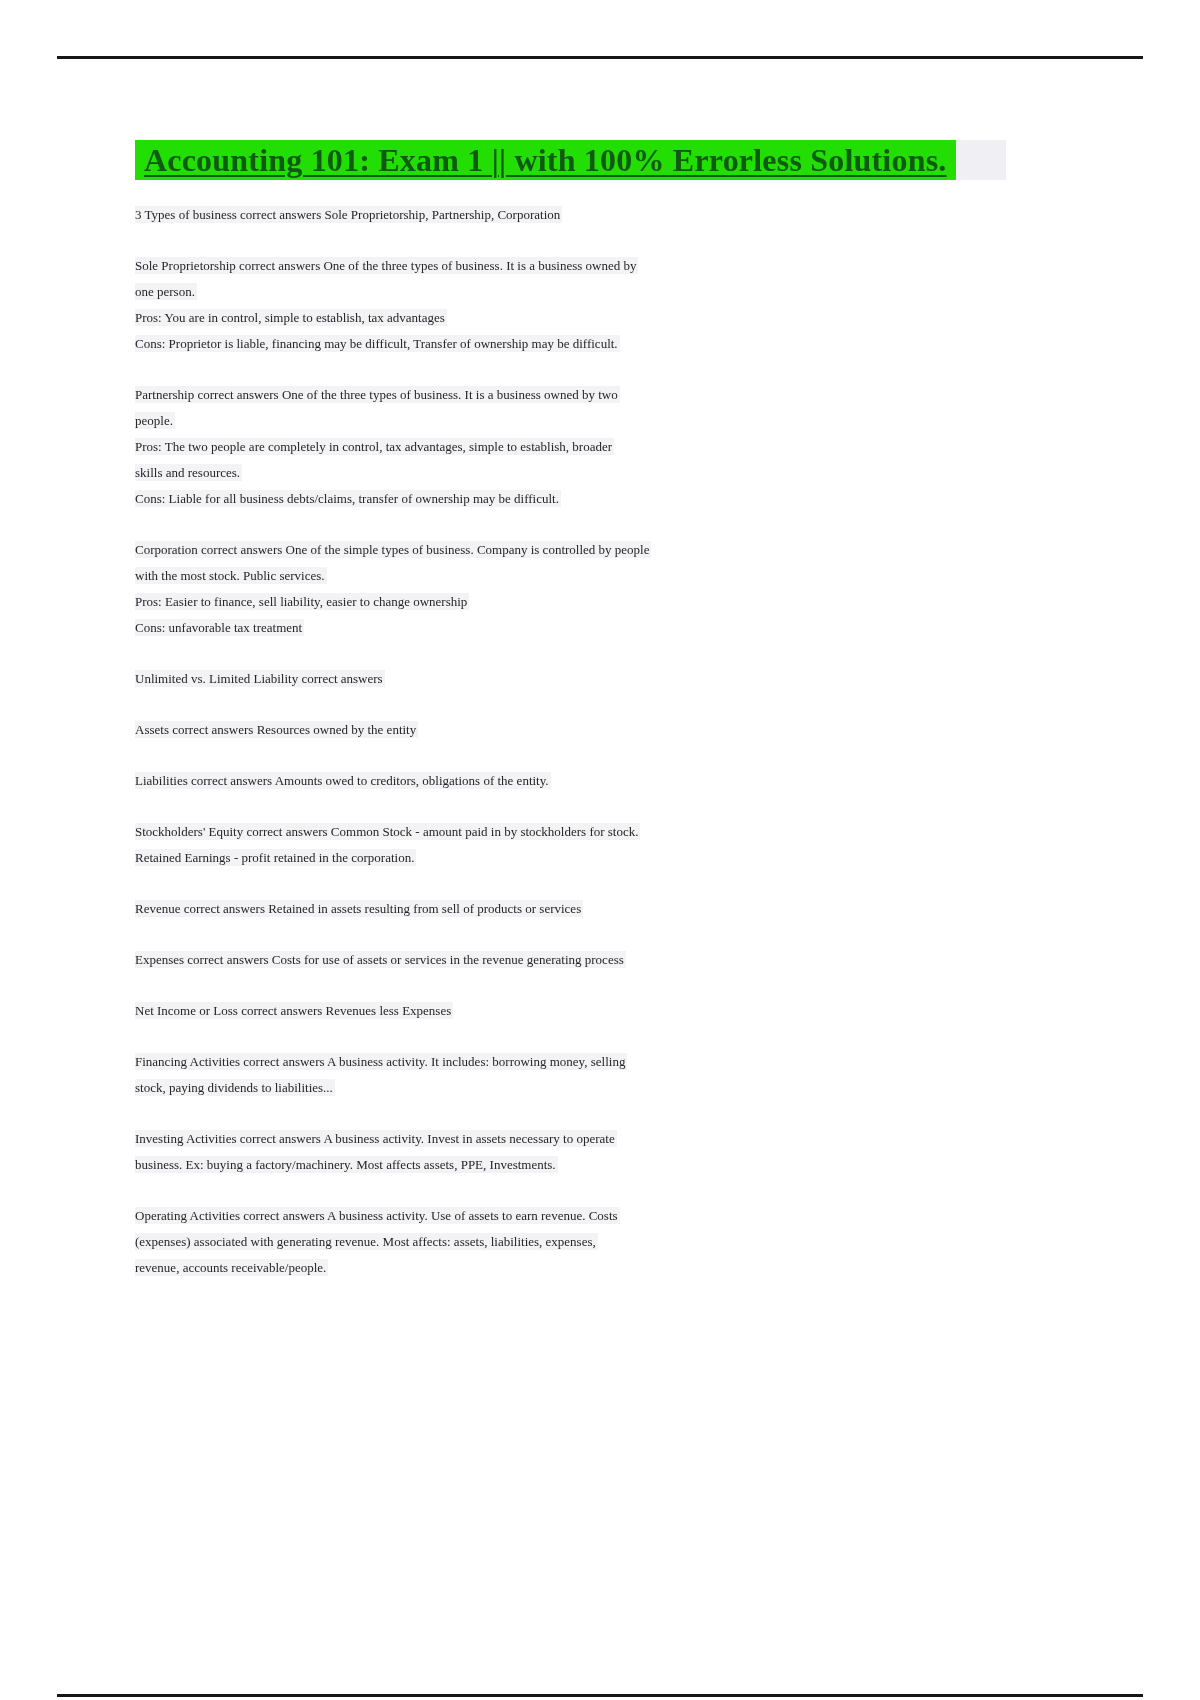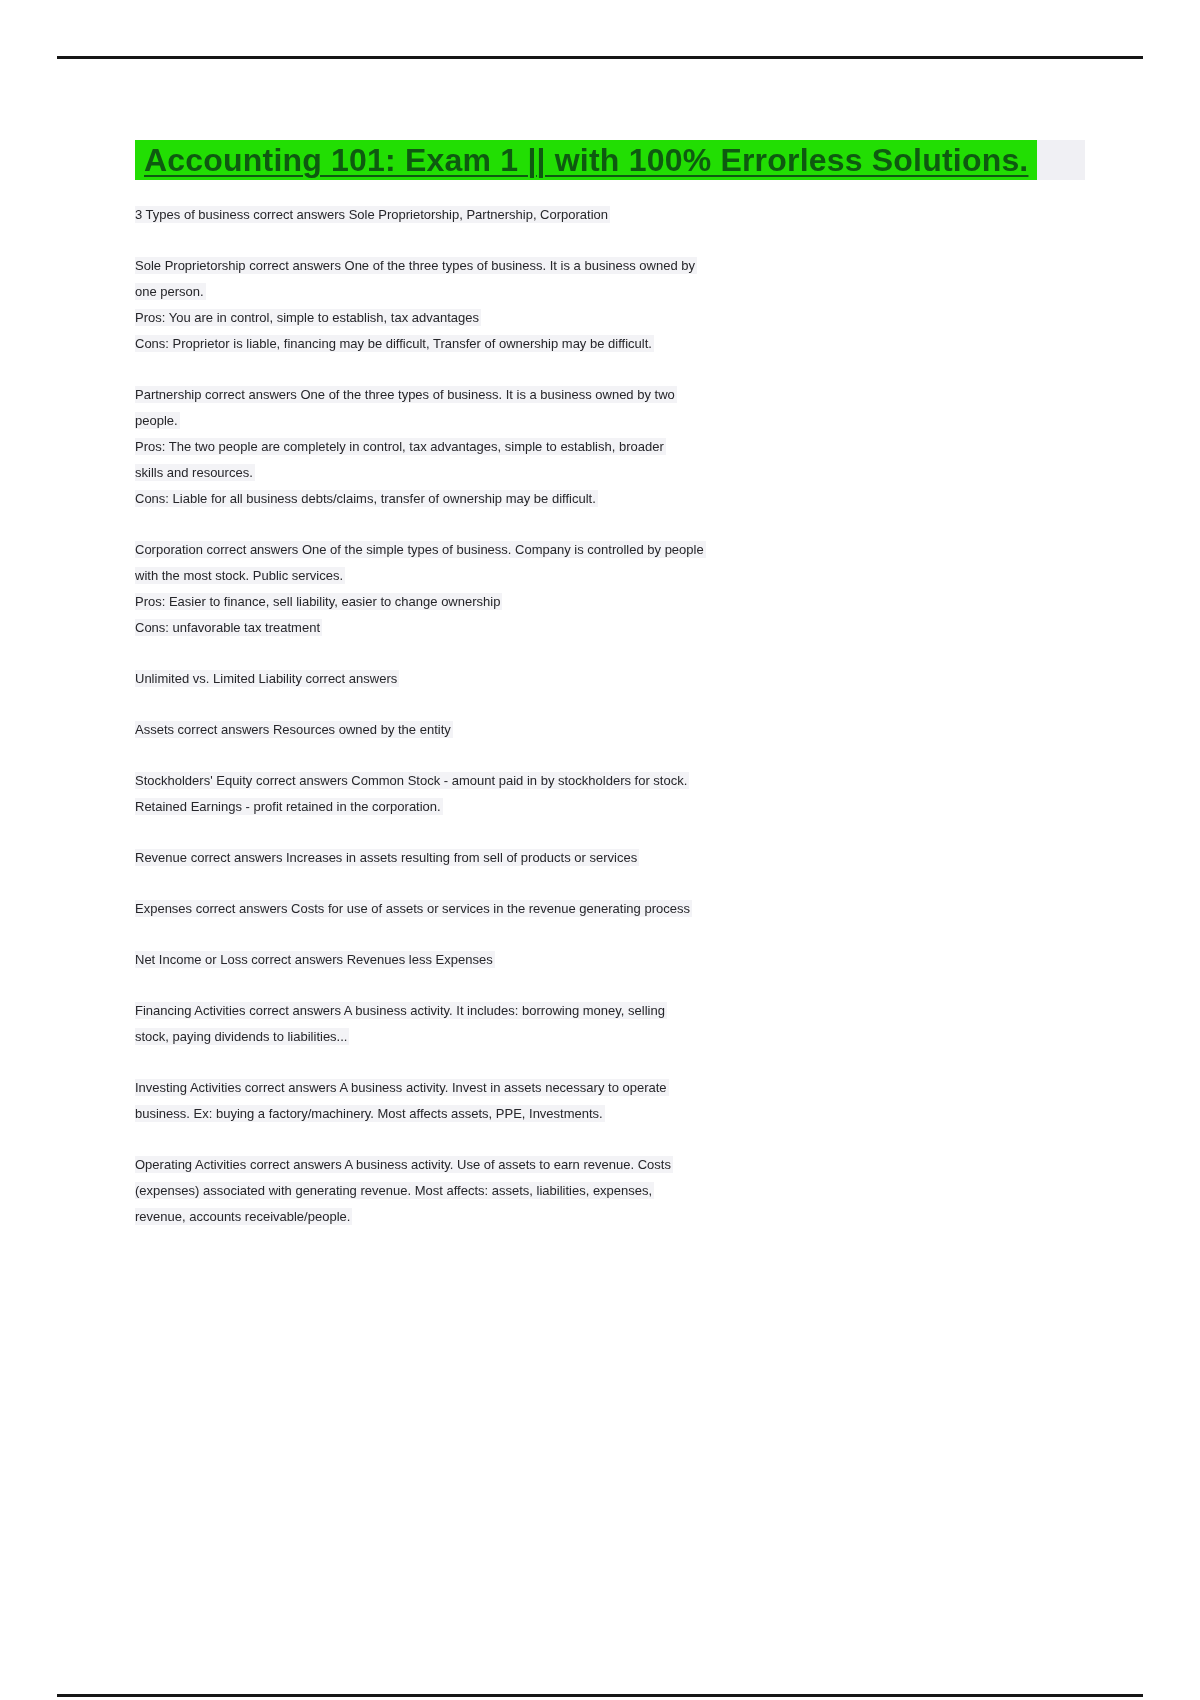--- a/index.html
+++ b/index.html
@@ -5,21 +5,21 @@
   html, body {
     margin: 0;
     padding: 0;
     background: #ffffff;
   }
   .page {
     position: relative;
     width: 1200px;
     height: 1700px;
     background: #ffffff;
-    font-family: Liberation Sans, sans-serif;
+    font-family: Liberation Serif, serif;
     overflow: hidden;
   }
   .rule {
     position: absolute;
     left: 57px;
     width: 1086px;
     height: 3px;
     background: var(--rule-color, #161616);
   }
   .rule-top { top: 56px; }
@@ -79,22 +79,23 @@
       <span class="title-tail"></span>
     </h1>
 
     <div id="paragraphs">
         <p class="para"><span class="line">3 Types of business correct answers Sole Proprietorship, Partnership, Corporation</span></p>
         <p class="para"><span class="line">Sole Proprietorship correct answers One of the three types of business. It is a business owned by</span><br><span class="line">one person.</span><br><span class="line">Pros: You are in control, simple to establish, tax advantages</span><br><span class="line">Cons: Proprietor is liable, financing may be difficult, Transfer of ownership may be difficult.</span></p>
         <p class="para"><span class="line">Partnership correct answers One of the three types of business. It is a business owned by two</span><br><span class="line">people.</span><br><span class="line">Pros: The two people are completely in control, tax advantages, simple to establish, broader</span><br><span class="line">skills and resources.</span><br><span class="line">Cons: Liable for all business debts/claims, transfer of ownership may be difficult.</span></p>
         <p class="para"><span class="line">Corporation correct answers One of the simple types of business. Company is controlled by people</span><br><span class="line">with the most stock. Public services.</span><br><span class="line">Pros: Easier to finance, sell liability, easier to change ownership</span><br><span class="line">Cons: unfavorable tax treatment</span></p>
         <p class="para"><span class="line">Unlimited vs. Limited Liability correct answers</span></p>
         <p class="para"><span class="line">Assets correct answers Resources owned by the entity</span></p>
+        <p class="para"><span class="line">Liabilities correct answers Amounts owed to creditors, obligations of the entity.</span></p>
         <p class="para"><span class="line">Stockholders' Equity correct answers Common Stock - amount paid in by stockholders for stock.</span><br><span class="line">Retained Earnings - profit retained in the corporation.</span></p>
-        <p class="para"><span class="line">Revenue correct answers Increases in assets resulting from sell of products or services</span></p>
+        <p class="para"><span class="line">Revenue correct answers Retained in assets resulting from sell of products or services</span></p>
         <p class="para"><span class="line">Expenses correct answers Costs for use of assets or services in the revenue generating process</span></p>
         <p class="para"><span class="line">Net Income or Loss correct answers Revenues less Expenses</span></p>
         <p class="para"><span class="line">Financing Activities correct answers A business activity. It includes: borrowing money, selling</span><br><span class="line">stock, paying dividends to liabilities...</span><br></p>
         <p class="para"><span class="line">Investing Activities correct answers A business activity. Invest in assets necessary to operate</span><br><span class="line">business. Ex: buying a factory/machinery. Most affects assets, PPE, Investments.</span></p>
         <p class="para"><span class="line">Operating Activities correct answers A business activity. Use of assets to earn revenue. Costs</span><br><span class="line">(expenses) associated with generating revenue. Most affects: assets, liabilities, expenses,</span><br><span class="line">revenue, accounts receivable/people.</span></p>
       </div>
   </div>
 
   <div class="rule rule-bottom"></div>
 </div>

